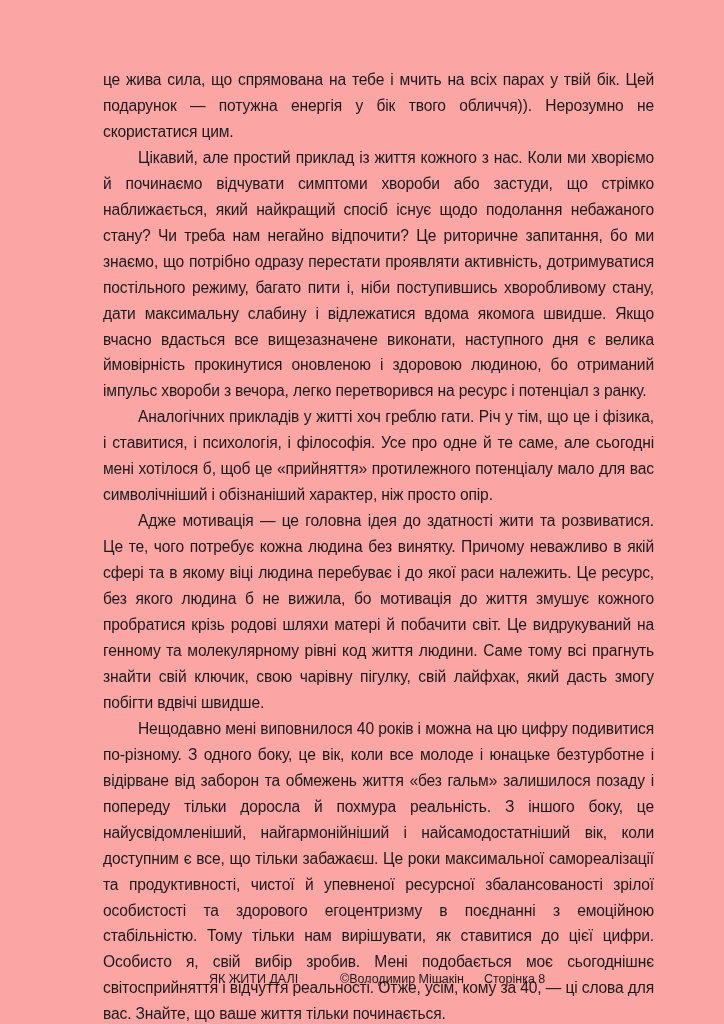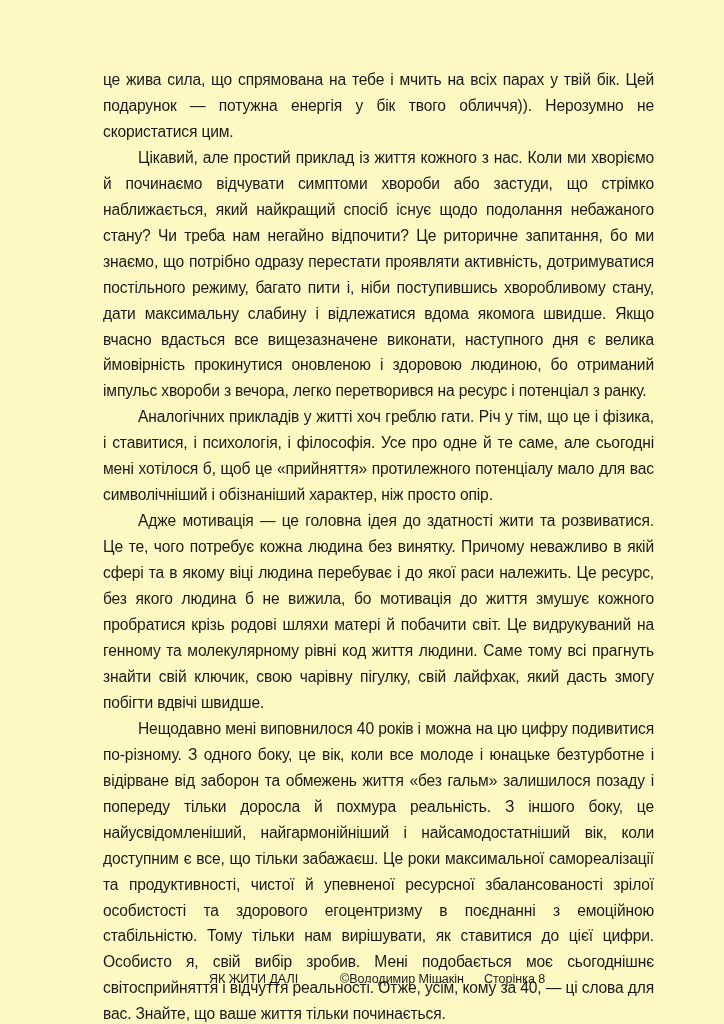--- a/index.html
+++ b/index.html
@@ -12,21 +12,21 @@
       height: 1024px;
       position: relative;
       overflow: hidden;
       font-family: "Liberation Sans", "DejaVu Sans", sans-serif;
       color: #1a1a1a;
     }
     .page {
       position: absolute;
       left: 0; top: 0;
       width: 724px; height: 1024px;
-      background: #fef9c3;
+      background: #fca5a5;
     }
     .body-text {
       position: absolute;
       left: 103px;
       top: 67px;
       width: 551px;
       font-size: 15.6px;
       line-height: 25.95px;
       letter-spacing: -0.15px;
       word-spacing: 0px;

